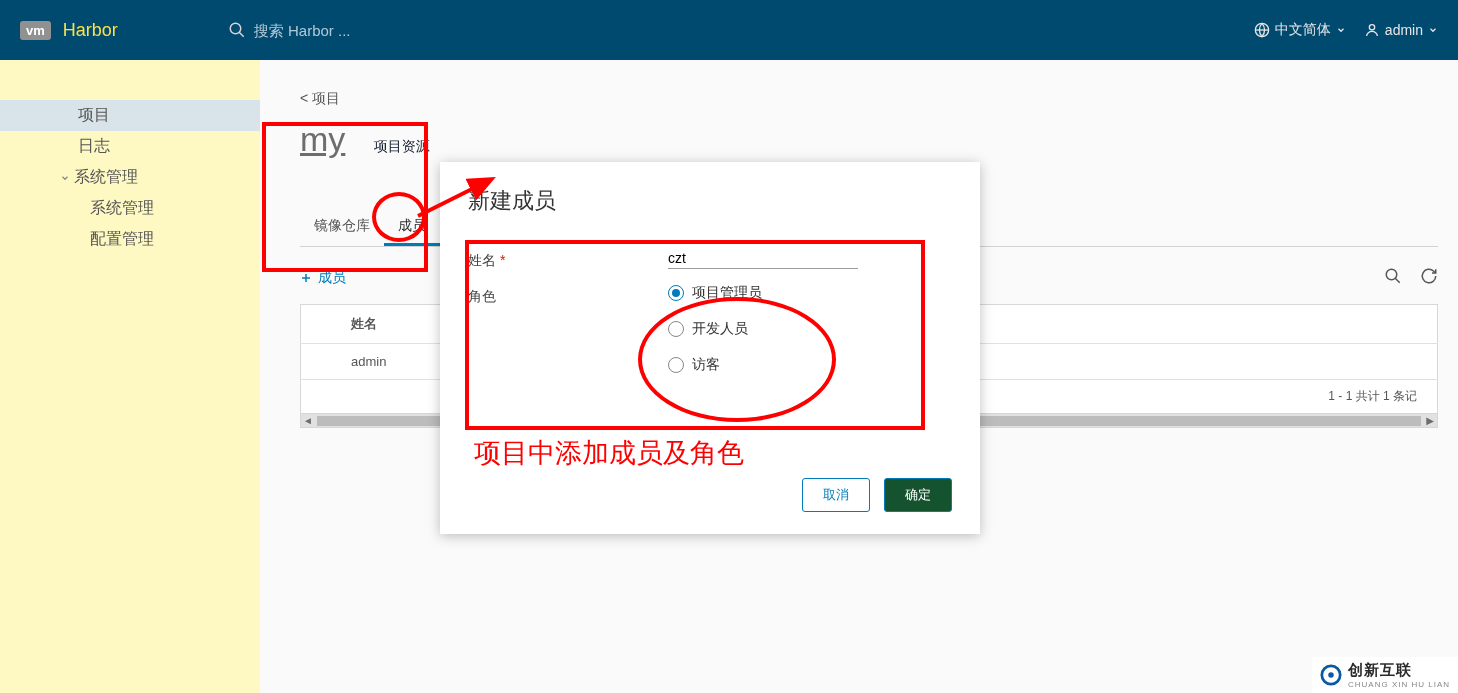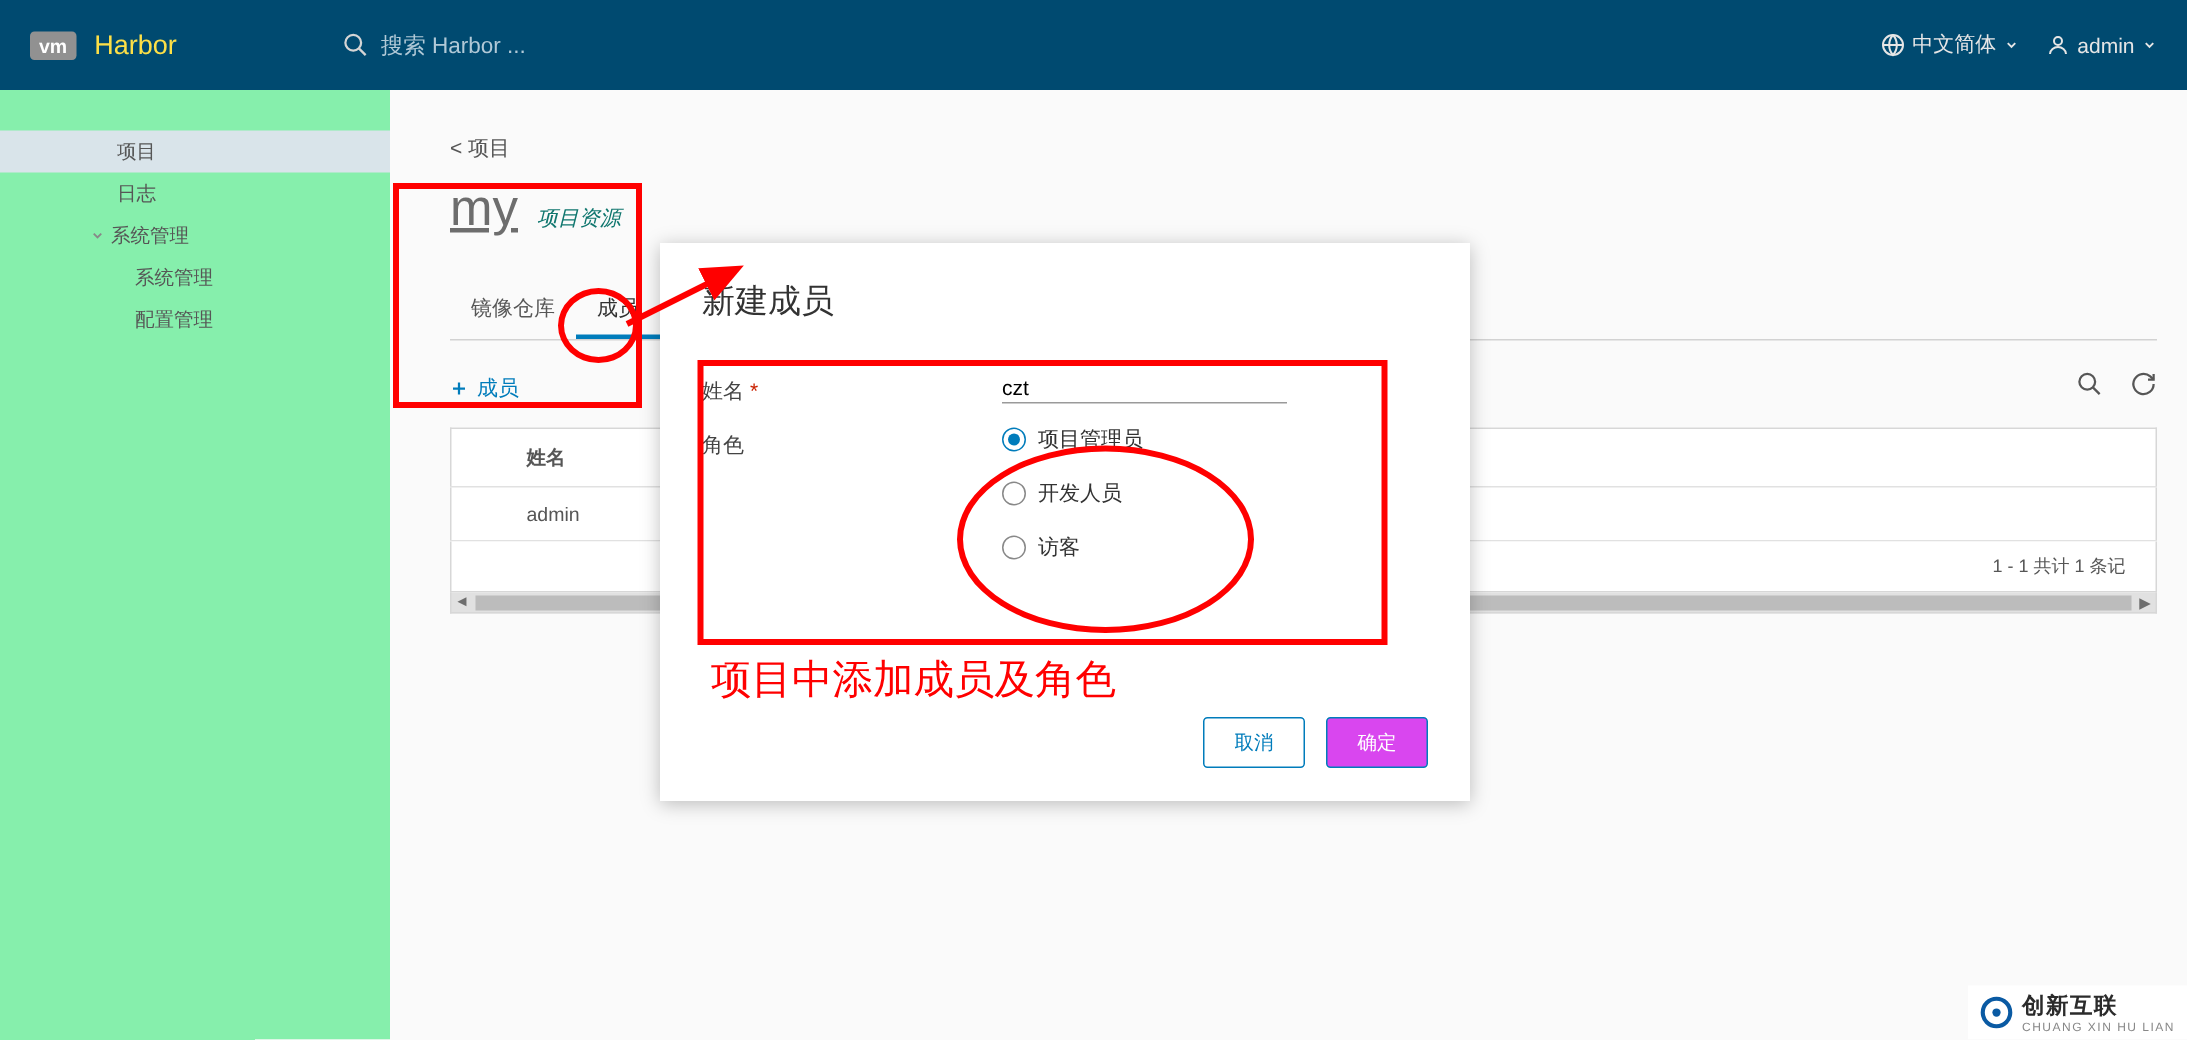--- a/index.html
+++ b/index.html
@@ -67,23 +67,23 @@
       gap: 5px;
       cursor: pointer;
     }
 
     .content {
       display: flex;
       height: calc(100% - 60px);
     }
     .sidebar {
       width: 260px;
-      background: #86efac;
-      padding-top: 27px;
-      font-size: 13px;
+      background: #fef9c3;
+      padding-top: 40px;
+      font-size: 16px;
     }
     .side-item {
       padding: 5px 20px 5px 78px;
       color: #565656;
       cursor: pointer;
     }
     .side-item.active {
       background: #d9e4ea;
     }
     .side-group {
@@ -114,34 +114,34 @@
     }
     .proj-title {
       font-size: 34px;
       color: #6d6d6d;
       font-weight: 300;
       display: inline-block;
       text-decoration: underline;
     }
     .proj-sub {
       font-size: 14px;
-      color: #0f766e;
-      margin-left: 8px;
-      font-style: italic;
+      color: #0f172a;
+      margin-left: 24px;
     }
     .tabs {
       margin-top: 30px;
       display: flex;
       border-bottom: 1px solid #d2d2d2;
     }
     .tab {
       padding: 8px 14px;
       color: #565656;
       font-size: 14px;
       cursor: pointer;
+      margin-top: 20px;
     }
     .tab.active {
       border-bottom: 3px solid #007cbb;
       color: #313131;
     }
     .toolbar {
       margin-top: 20px;
       display: flex;
       align-items: center;
     }
@@ -295,21 +295,21 @@
       font-size: 13px;
       cursor: pointer;
       border-radius: 3px;
     }
     .btn-cancel {
       background: #fff;
       border: 1px solid #007cbb;
       color: #007cbb;
     }
     .btn-ok {
-      background: #d946ef;
+      background: #14532d;
       border: 1px solid #007cbb;
       color: #fff;
     }
 
     
     .annot {
       position: absolute;
       pointer-events: none;
     }
     .annot-rect1 {

